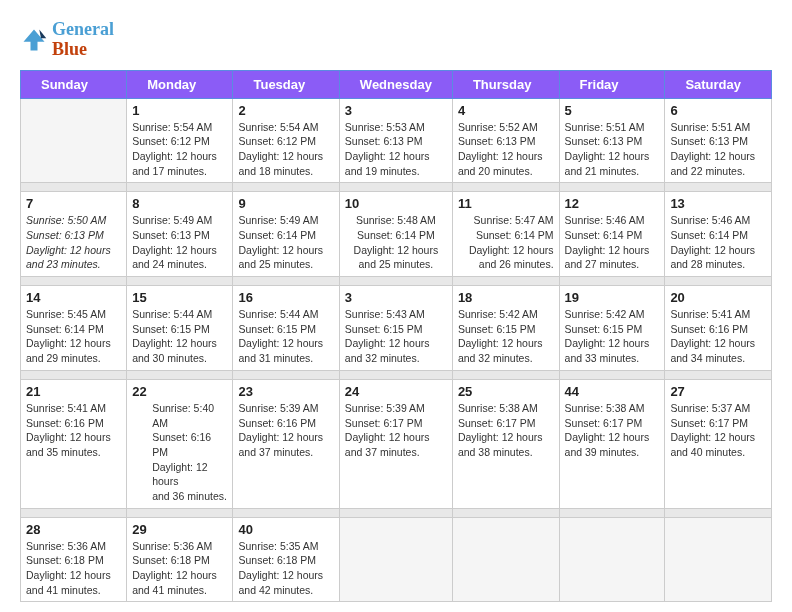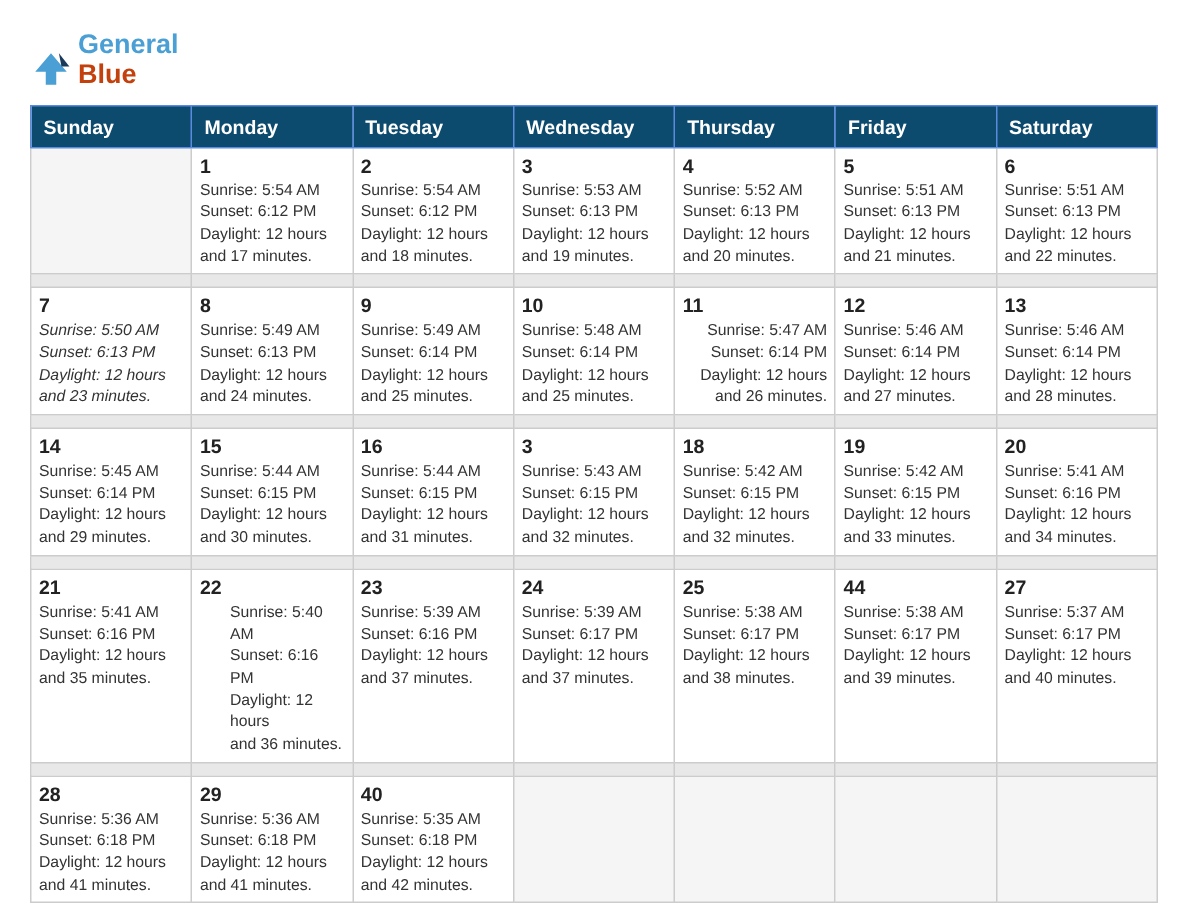--- a/index.html
+++ b/index.html
@@ -11,22 +11,23 @@
       padding: 20px;
     }
     .header {
       display: flex;
       justify-content: space-between;
       align-items: flex-start;
       margin-bottom: 10px;
     }
     .logo {
       display: flex;
-      align-items: flex-end;
+      align-items: center;
       gap: 4px;
+      font-family: Liberation Serif, serif;
     }
     .logo-text {
       font-size: 18px;
       font-weight: bold;
       color: #1a3a5c;
       line-height: 1.1;
     }
     .logo-text span {
       color: #4a9fd4;
     }
@@ -45,23 +46,23 @@
     .subtitle {
       font-size: 16px;
       color: #333;
     }
     .calendar {
       width: 100%;
       border-collapse: collapse;
       font-size: 11px;
     }
     .calendar thead tr th {
-      background: #0c4a6e;
+      background: #8b5cf6;
       color: #fff;
-      padding: 6px 8px;
+      padding: 6px 20px;
       text-align: left;
       font-size: 13px;
       font-weight: bold;
       border: 1px solid #5a8be0;
     }
     .calendar tbody tr td {
       border: 1px solid #ccc;
       vertical-align: top;
       padding: 4px 5px;
       width: 107px;
@@ -193,21 +194,21 @@
         </td>
         <td>
           <div class="day-num">9</div>
           <div class="day-info" style="white-space: pre-line;">Sunrise: 5:49 AM
 Sunset: 6:14 PM
 Daylight: 12 hours
 and 25 minutes.</div>
         </td>
         <td>
           <div class="day-num">10</div>
-          <div class="day-info" style="white-space: pre-line;">Sunrise: 5:48 AM
+          <div class="day-info" style="white-space: pre-line; text-align: center;">Sunrise: 5:48 AM
 Sunset: 6:14 PM
 Daylight: 12 hours
 and 25 minutes.</div>
         </td>
         <td>
           <div class="day-num">11</div>
           <div class="day-info" style="white-space: pre-line; text-align: right;">Sunrise: 5:47 AM
 Sunset: 6:14 PM
 Daylight: 12 hours
 and 26 minutes.</div>

